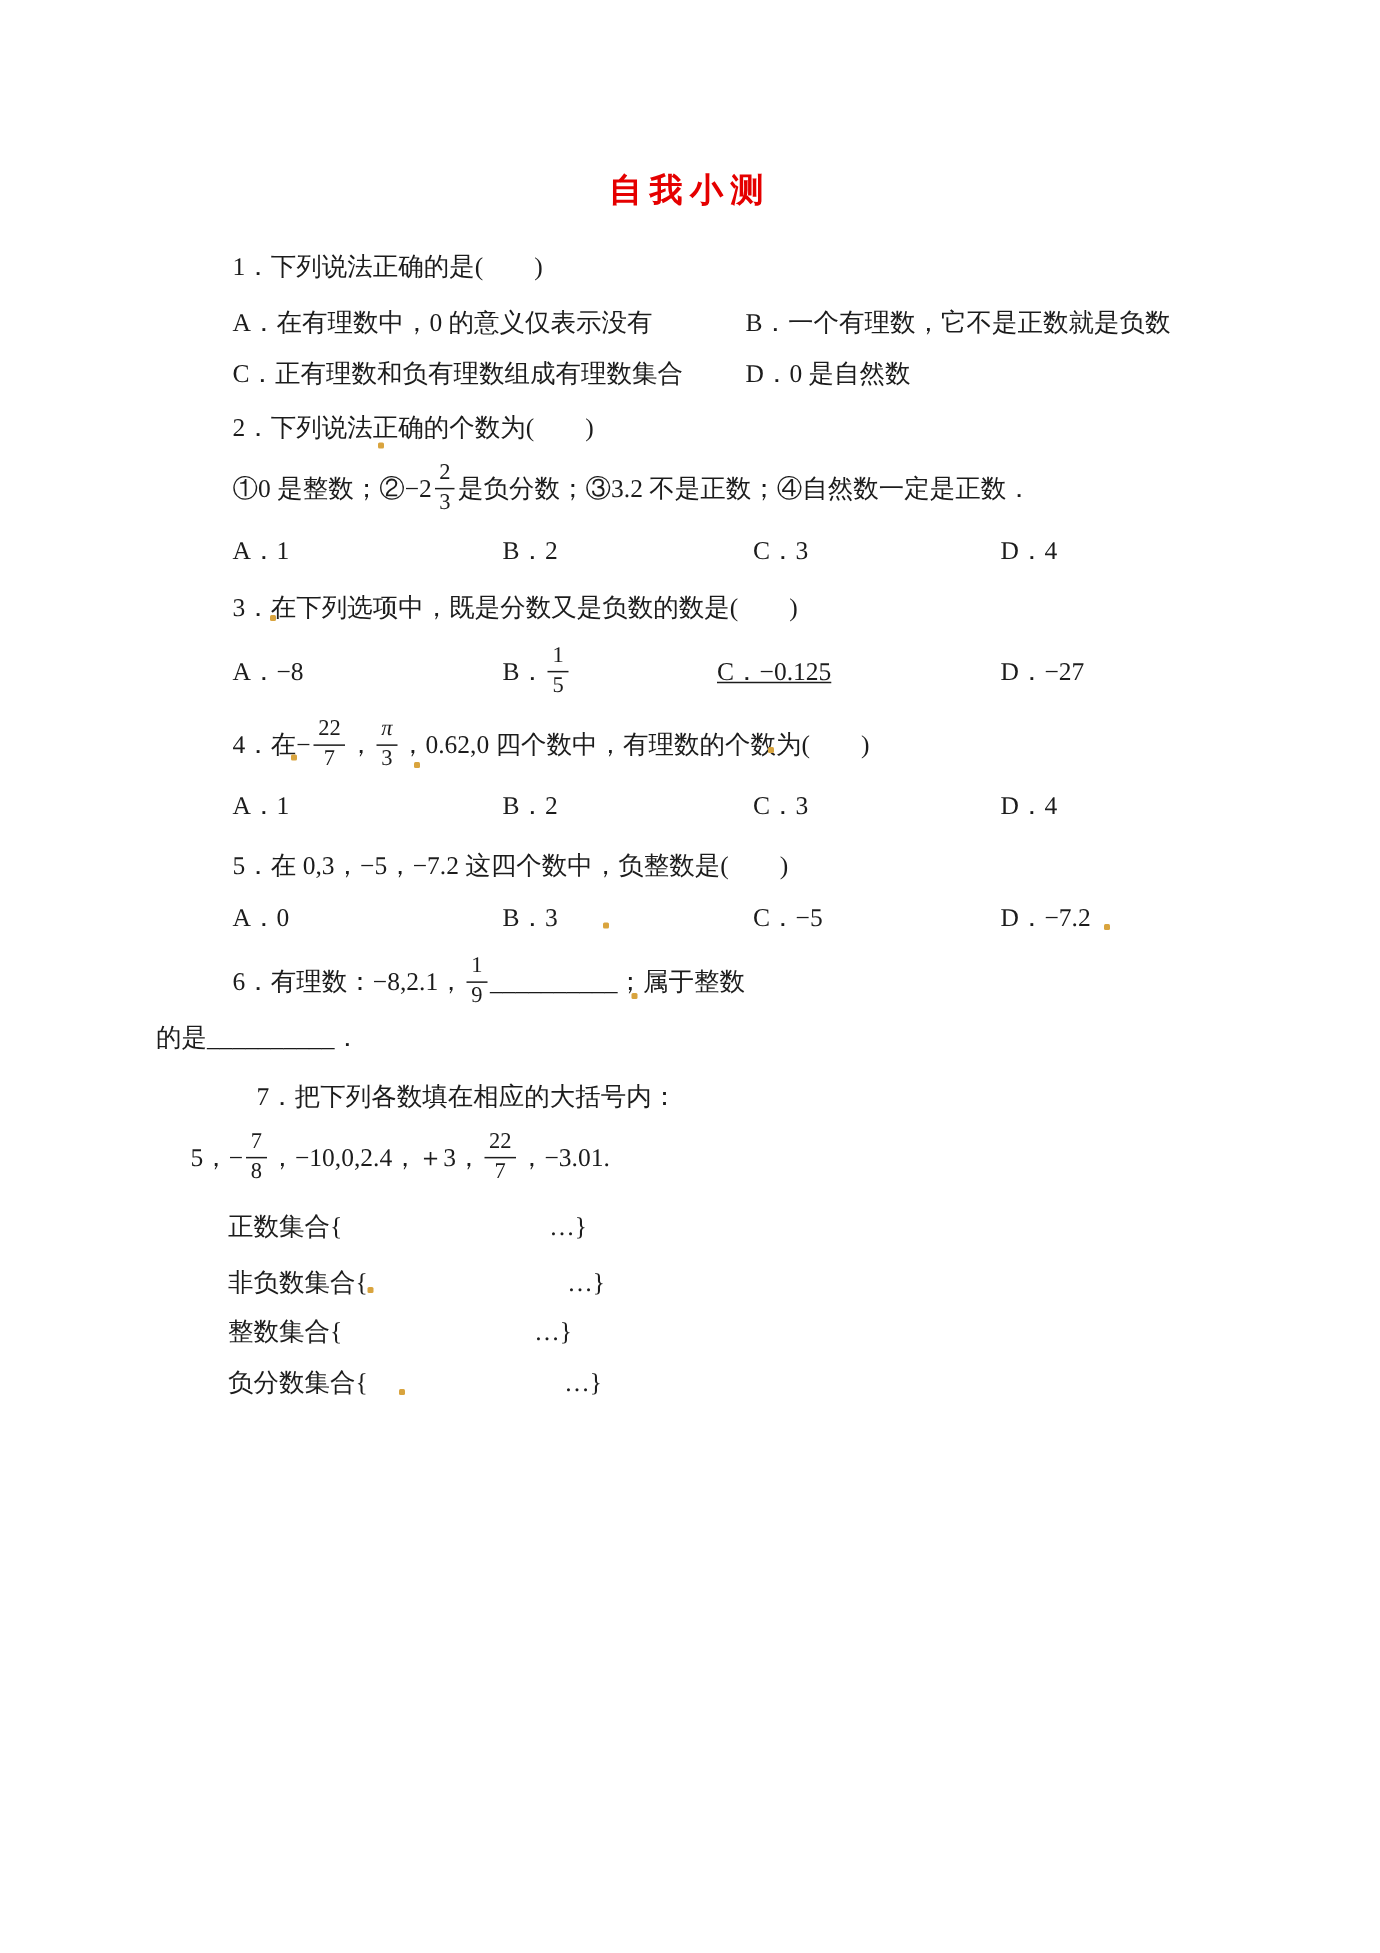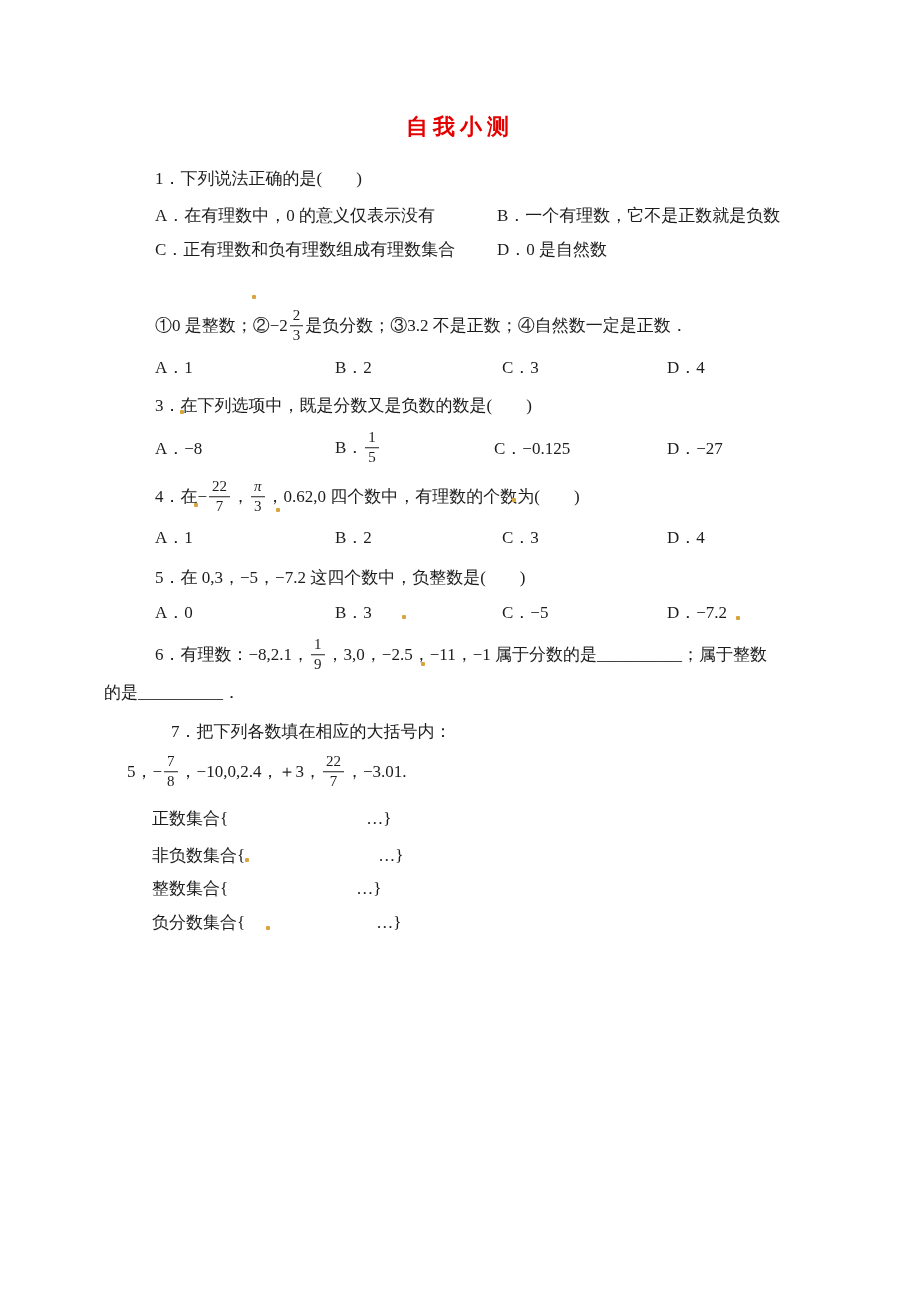--- a/index.html
+++ b/index.html
@@ -52,20 +52,21 @@
   <div class="line" style="left:155px;top:178px;">1．下列说法正确的是(　　)</div>
   <div class="optrow" style="top:215px;">
     <span style="left:155px;">A．在有理数中，0 的意义仅表示没有</span>
     <span style="left:497px;">B．一个有理数，它不是正数就是负数</span>
   </div>
   <div class="optrow" style="top:249px;">
     <span style="left:155px;">C．正有理数和负有理数组成有理数集合</span>
     <span style="left:497px;">D．0 是自然数</span>
   </div>
 
+  <div class="line" style="left:155px;top:285px;">2．下列说法正确的个数为(　　)</div>
   <div class="line fline" style="left:155px;top:326px;">
     <span>①0 是整数；②−2</span>
     <span class="frac">
       <span class="num">2</span>
       <span class="den">3</span>
     </span>
     <span>是负分数；③3.2 不是正数；④自然数一定是正数．</span>
   </div>
   <div class="optrow" style="top:367px;">
     <span style="left:155px;">A．1</span>
@@ -77,21 +78,21 @@
   <div class="line" style="left:155px;top:405px;">3．在下列选项中，既是分数又是负数的数是(　　)</div>
   <div class="optrow" style="top:448px;">
     <span style="left:155px;">A．−8</span>
     <span class="withfrac" style="left:335px;">
       <span>B．</span>
       <span class="frac">
         <span class="num">1</span>
         <span class="den">5</span>
       </span>
     </span>
-    <span style="left:494px;">C．−0.125</span>
+    <span style="left:478px;text-decoration:underline;">C．−0.125</span>
     <span style="left:667px;">D．−27</span>
   </div>
 
   <div class="line fline" style="left:155px;top:497px;">
     <span>4．在−</span>
     <span class="frac">
       <span class="num">22</span>
       <span class="den">7</span>
     </span>
     <span>，</span>
@@ -115,21 +116,20 @@
     <span style="left:502px;">C．−5</span>
     <span style="left:667px;">D．−7.2</span>
   </div>
 
   <div class="line fline" style="left:155px;top:655px;">
     <span>6．有理数：−8,2.1，</span>
     <span class="frac">
       <span class="num">1</span>
       <span class="den">9</span>
     </span>
-    <span>，3,0，−2.5，−11，−1 属于分数的是</span>
     <span class="blank">__________</span>
     <span>；属于整数</span>
   </div>
   <div class="line" style="left:104px;top:692px;">
     <span>的是</span><span class="blank">__________</span><span>．</span>
   </div>
 
   <div class="line" style="left:155px;top:731px;margin-left:16px;">7．把下列各数填在相应的大括号内：</div>
   <div class="line fline" style="left:127px;top:772px;">
     <span>5，−</span>

